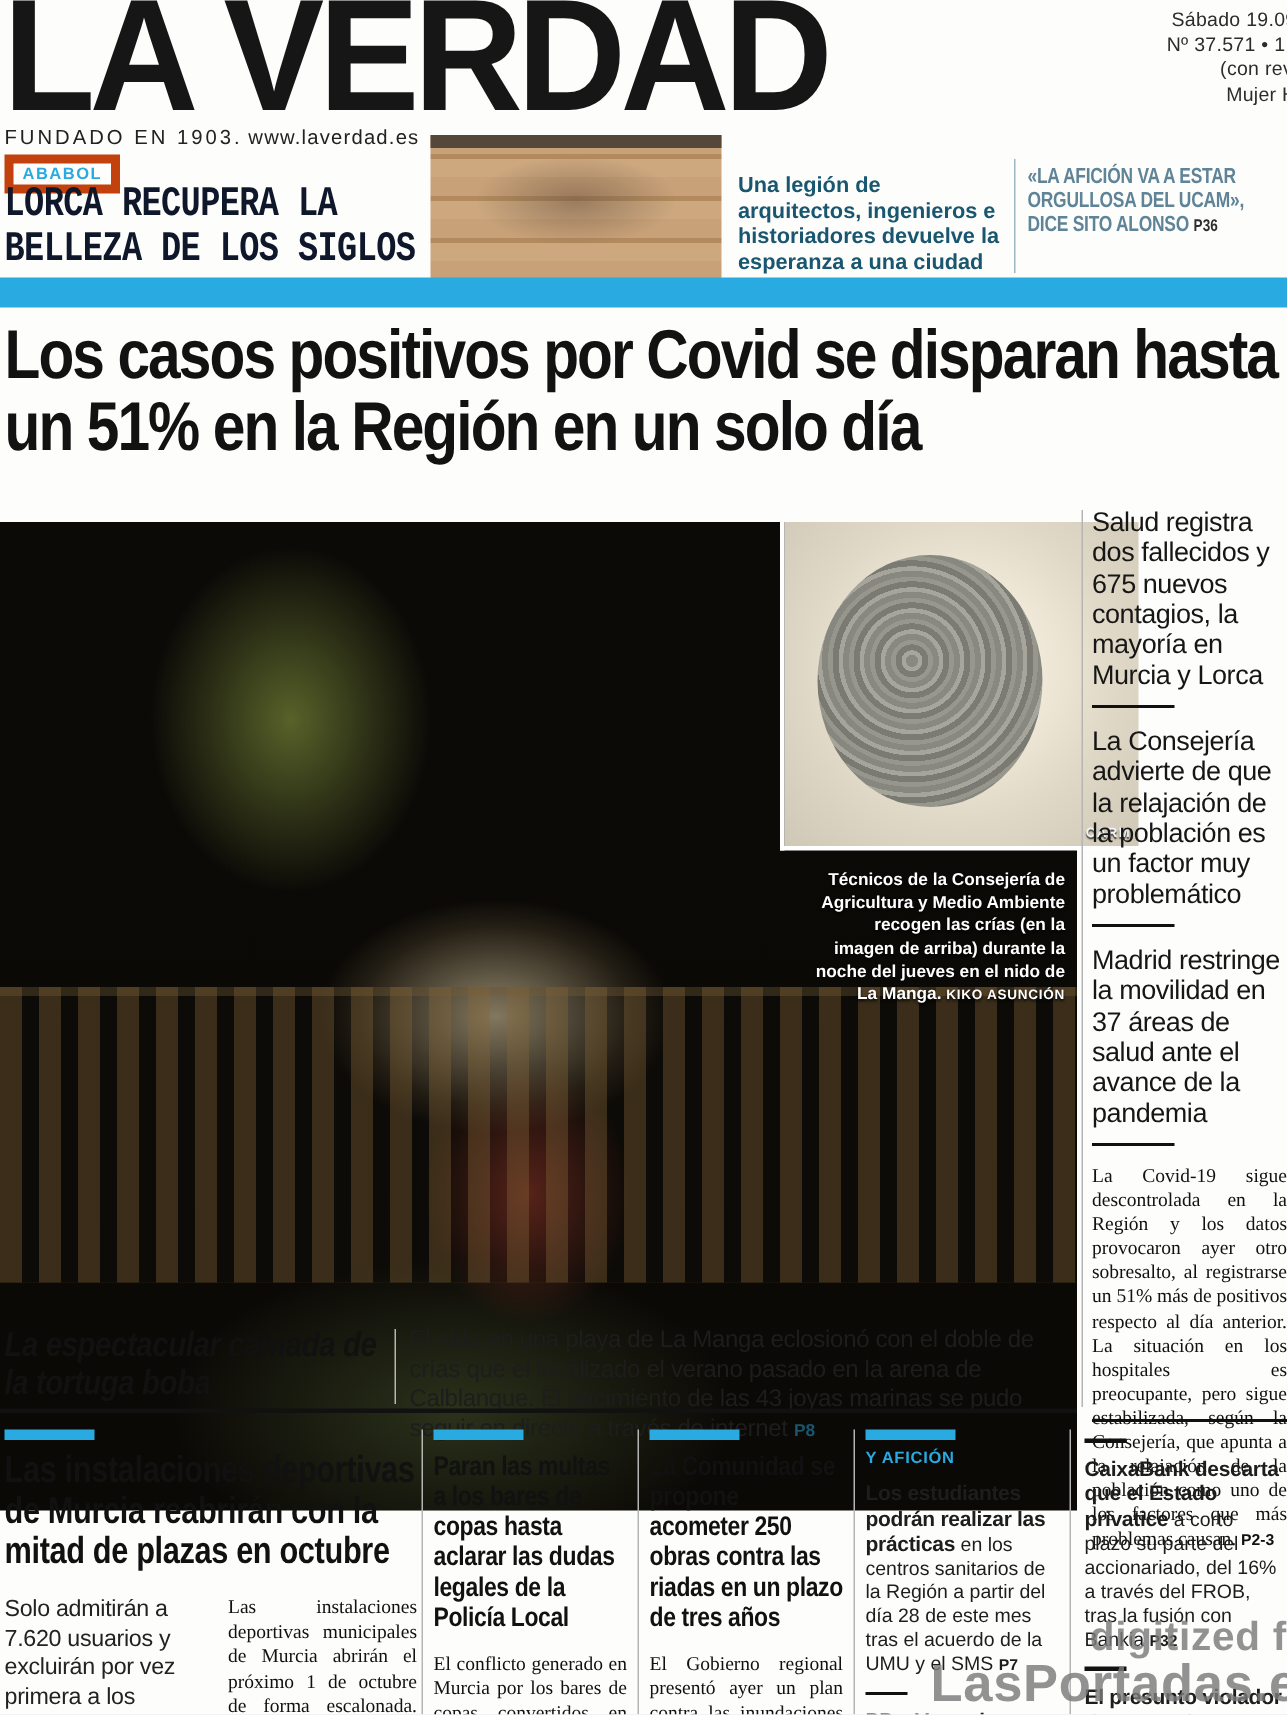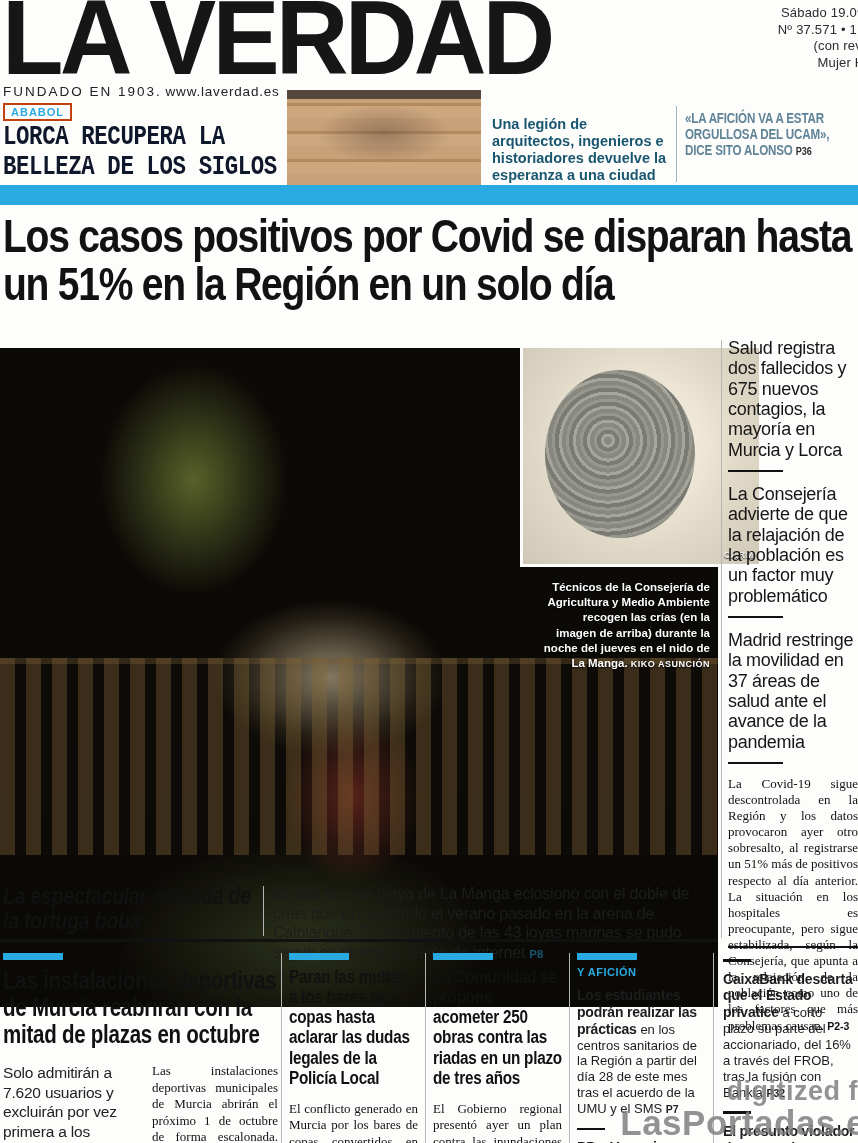--- a/index.html
+++ b/index.html
@@ -16,21 +16,21 @@
   .sq80 { width:125%;   transform:scaleX(0.80); transform-origin:0 0; }
 
   
   .masthead-title { left:2px; top:-16px; font-size:106px; font-weight:900; letter-spacing:-4px; color:#161616; white-space:nowrap; line-height:1; }
   .issue-info { right:5px; top:5px; text-align:right; font-size:13px; line-height:1.28; color:#2c2c2c; letter-spacing:0.2px; }
   .founded { left:3px; top:84px; font-size:13.5px; color:#222; }
   .founded .caps { letter-spacing:2px; }
   .founded .url { letter-spacing:0.8px; }
 
   
-  .ababol-tag { left:3px; top:103px; display:inline-block; border:2px solid #c2410c; color:#29abe2; font-size:11px; font-weight:bold; letter-spacing:1px; padding:1px 6px;text-align:right; }
+  .ababol-tag { left:3px; top:103px; display:inline-block; border:6px solid #c2410c; color:#29abe2; font-size:11px; font-weight:bold; letter-spacing:1px; padding:1px 6px;text-align:right; }
   .lorca-headline { left:3px; top:122px; width:282px; font-size:28px; font-weight:900; color:#0f172a; line-height:1.08; letter-spacing:-0.5px;font-family:Liberation Mono, monospace; }
   .lorca-photo { left:287px; top:90px; width:194px; height:97px;
     background:
       linear-gradient(rgba(65,55,48,0.85) 0 9%, rgba(0,0,0,0) 9%),
       radial-gradient(ellipse 90px 40px at 50% 45%, rgba(90,70,55,0.45), rgba(0,0,0,0) 75%),
       repeating-linear-gradient(180deg, #c8a178 0 13px, #b28a5e 13px 16px, #cda87f 16px 28px);
   }
   .legion-text { left:492px; top:116px; width:180px; font-size:14.5px; font-weight:bold; color:#19566f; line-height:1.17; }
   .top-divider { left:676px; top:106px; width:1px; height:76px; background:#9db6c2; }
   .ucam-headline { left:685px; top:110px; width:172px; font-size:14.5px; font-weight:900; color:#5f8397; line-height:1.12; letter-spacing:-0.2px; }

